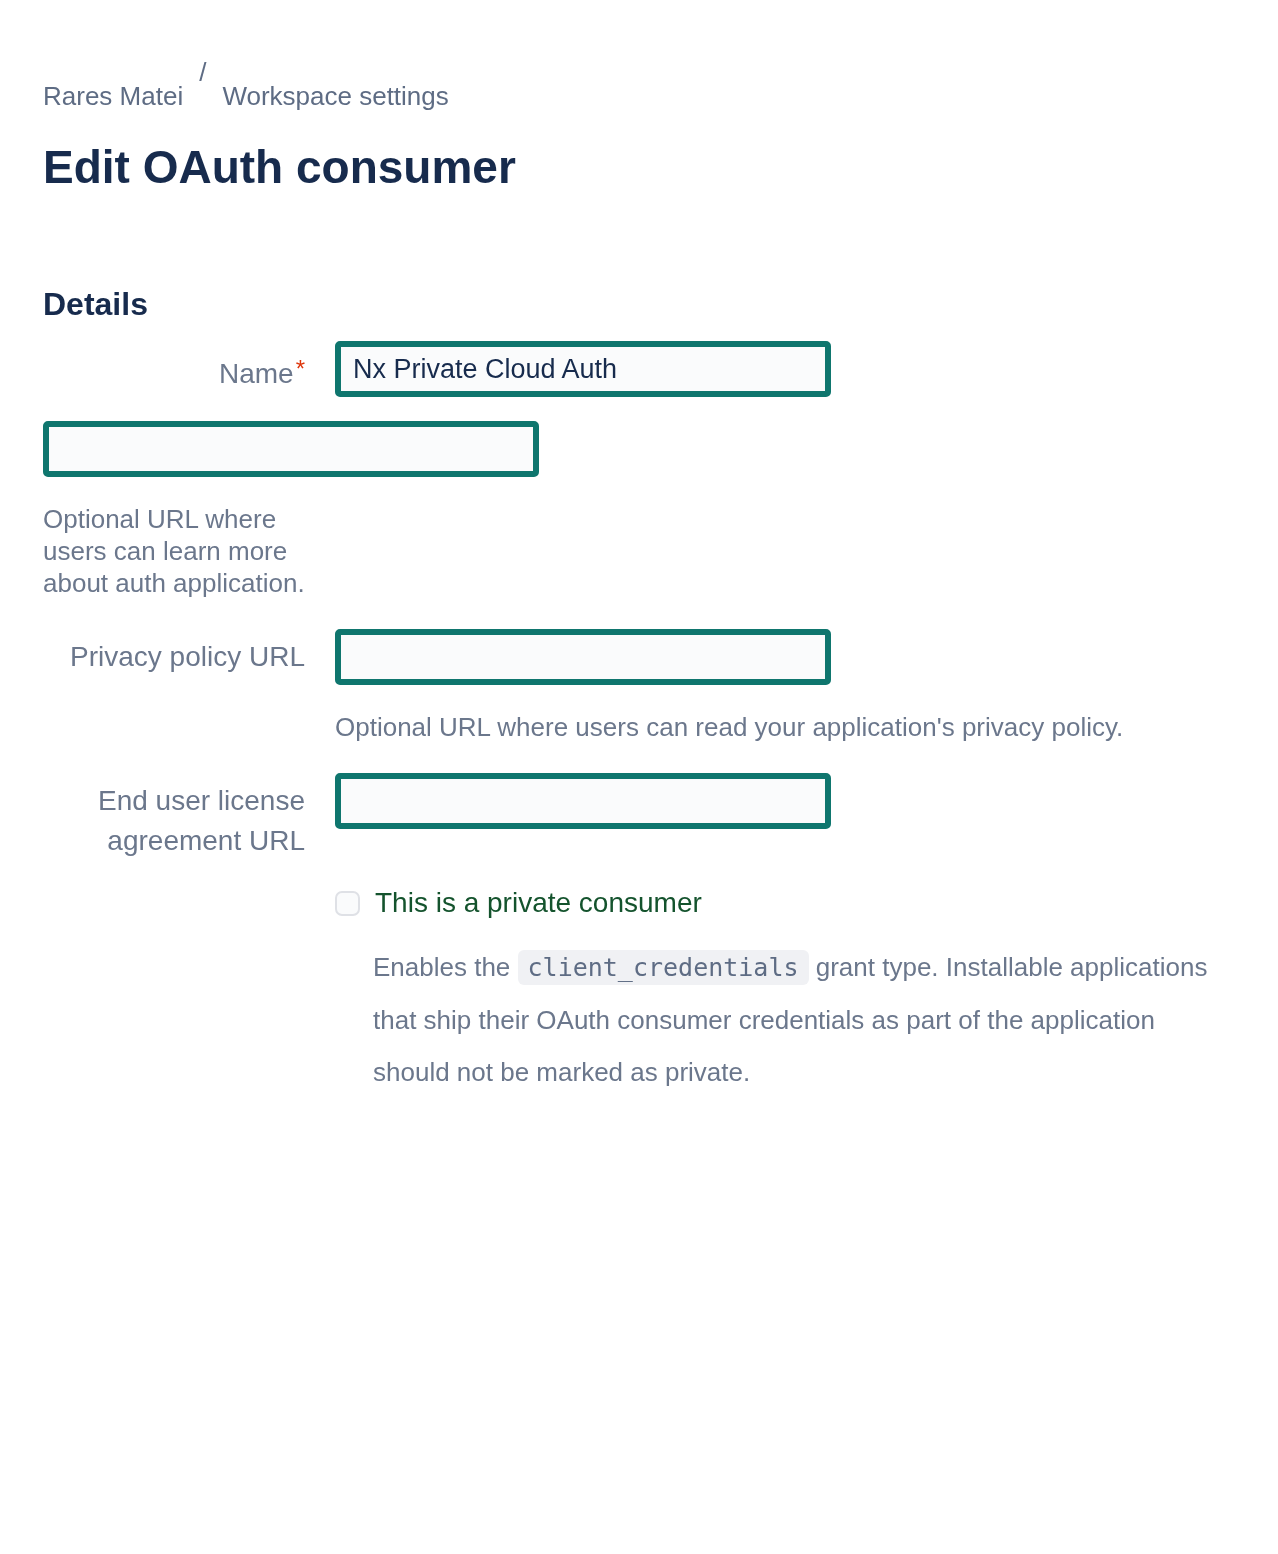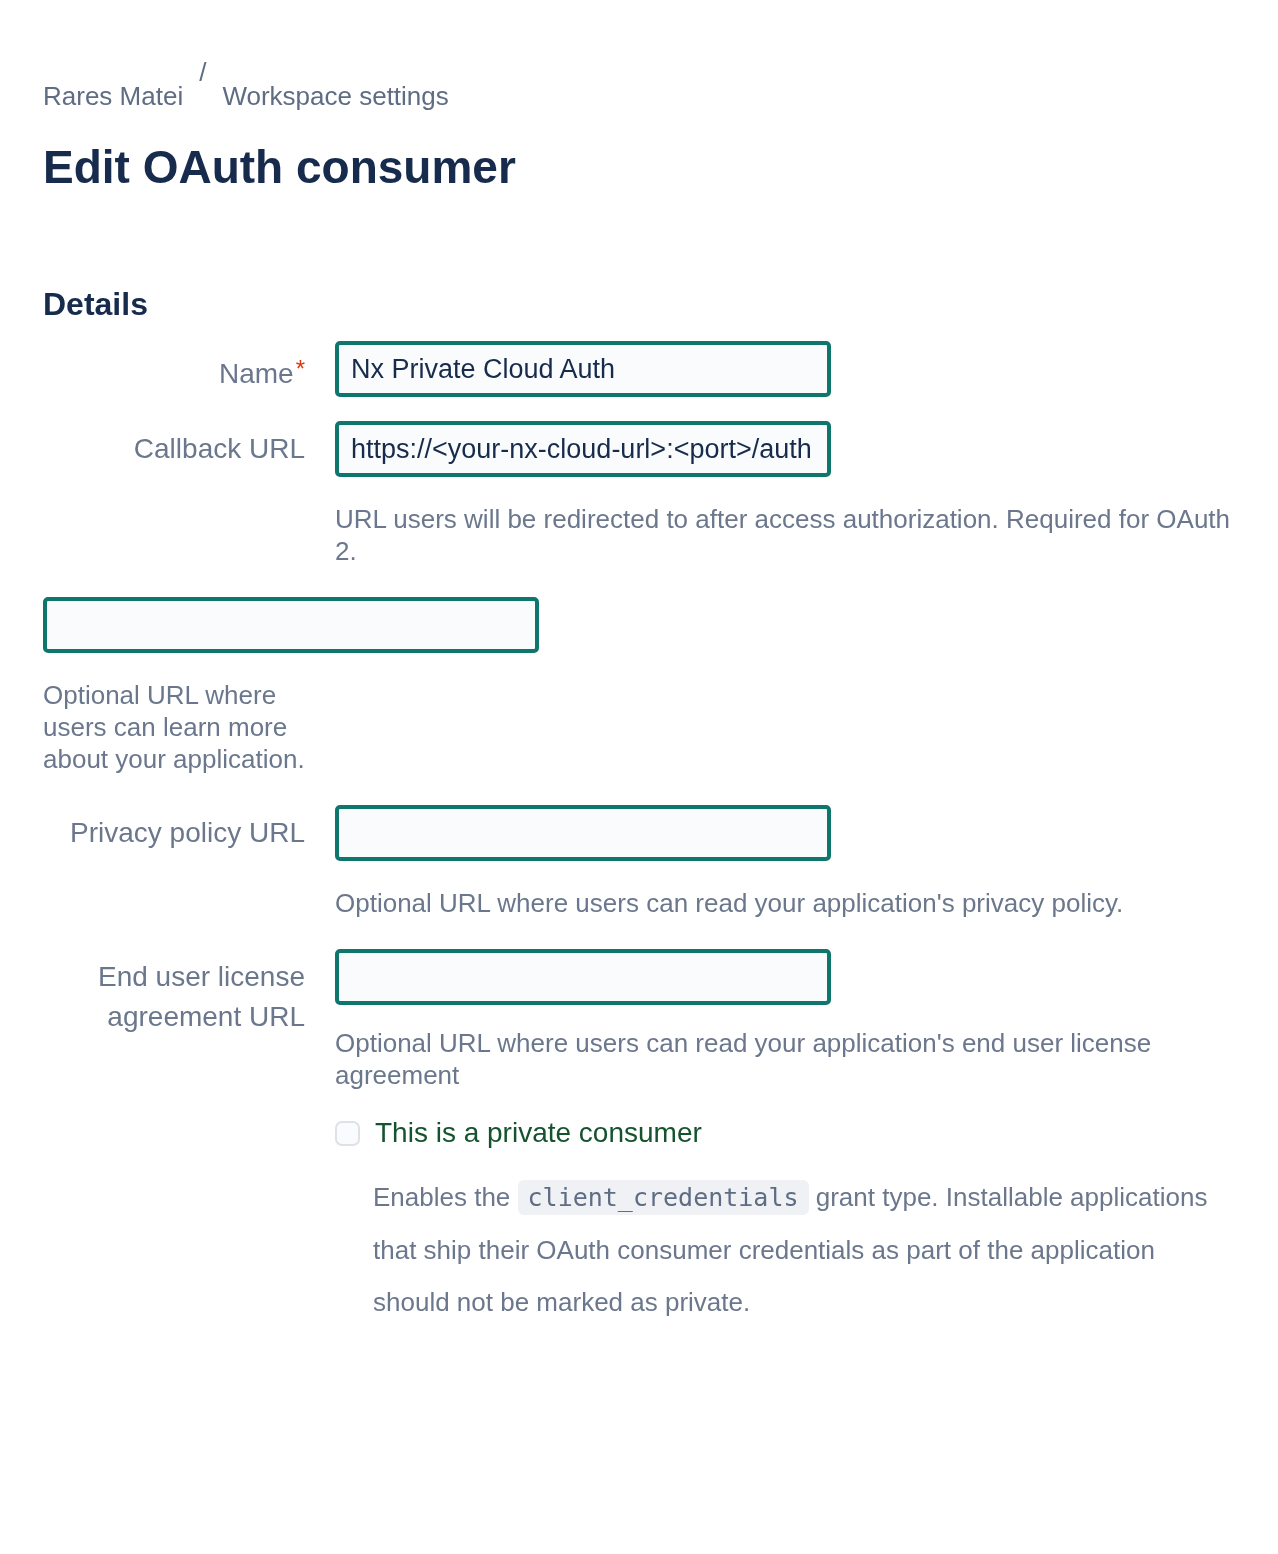--- a/index.html
+++ b/index.html
@@ -34,21 +34,21 @@
     color: #6B778C;
     line-height: 40px;
     padding-top: 8px;
   }
   .form-row .label-cell.top { padding-top: 10px; }
   .required-star { color: #DE350B; font-size: 24px; vertical-align: 6px; margin-left: 2px; }
 
   .text-input {
     width: 496px; height: 56px;
     background: #FAFBFC;
-    border: 4px solid #0f766e;
+    border: 6px solid #0f766e;
     border-radius: 5px;
     padding: 0 12px;
     font-family: "Liberation Sans", sans-serif;
     font-size: 27px;
     color: #172B4D;
     outline: none;
   }
   .textarea-wrap { position: relative; width: 496px; height: 418px; }
   textarea.text-area {
     width: 496px; height: 418px;
@@ -121,48 +121,40 @@
   <div class="form-row row-name">
     <div class="label-cell">
       <span>Name</span><span class="required-star">*</span>
     </div>
     <div>
       <input type="text" class="text-input" value="Nx Private Cloud Auth" style="">
     </div>
   </div>
 
 
-  <div class="form-row">
-    <div class="label-cell">Callback URL</div>
-    <div>
-      <input type="text" class="text-input" value="https://&lt;your-nx-cloud-url&gt;:&lt;port&gt;/auth" style="">
-      <div class="field-help">URL users will be redirected to after access authorization. Required for OAuth 2.</div>
-    </div>
-  </div>
 
   <div class="form-row">
     <div>
       <input type="text" class="text-input" value="" style="">
-      <div class="field-help">Optional URL where users can learn more about your application.</div>
+      <div class="field-help">Optional URL where users can learn more about auth application.</div>
     </div>
   </div>
 
   <div class="form-row">
     <div class="label-cell">Privacy policy URL</div>
     <div>
       <input type="text" class="text-input" value="" style="">
       <div class="field-help">Optional URL where users can read your application's privacy policy.</div>
     </div>
   </div>
 
   <div class="form-row" style="margin-bottom: 0;">
     <div class="label-cell">End user license agreement URL</div>
     <div>
       <input type="text" class="text-input" value="" style="">
-      <div class="field-help" style="margin-top: 22px;">Optional URL where users can read your application's end user license agreement</div>
     </div>
   </div>
 
   <div class="checkbox-row">
     <div></div>
     <div>
       <div class="checkbox-line">
         <input type="checkbox" class="checkbox" style="">
         <label class="checkbox-label">This is a private consumer</label>
       </div>

